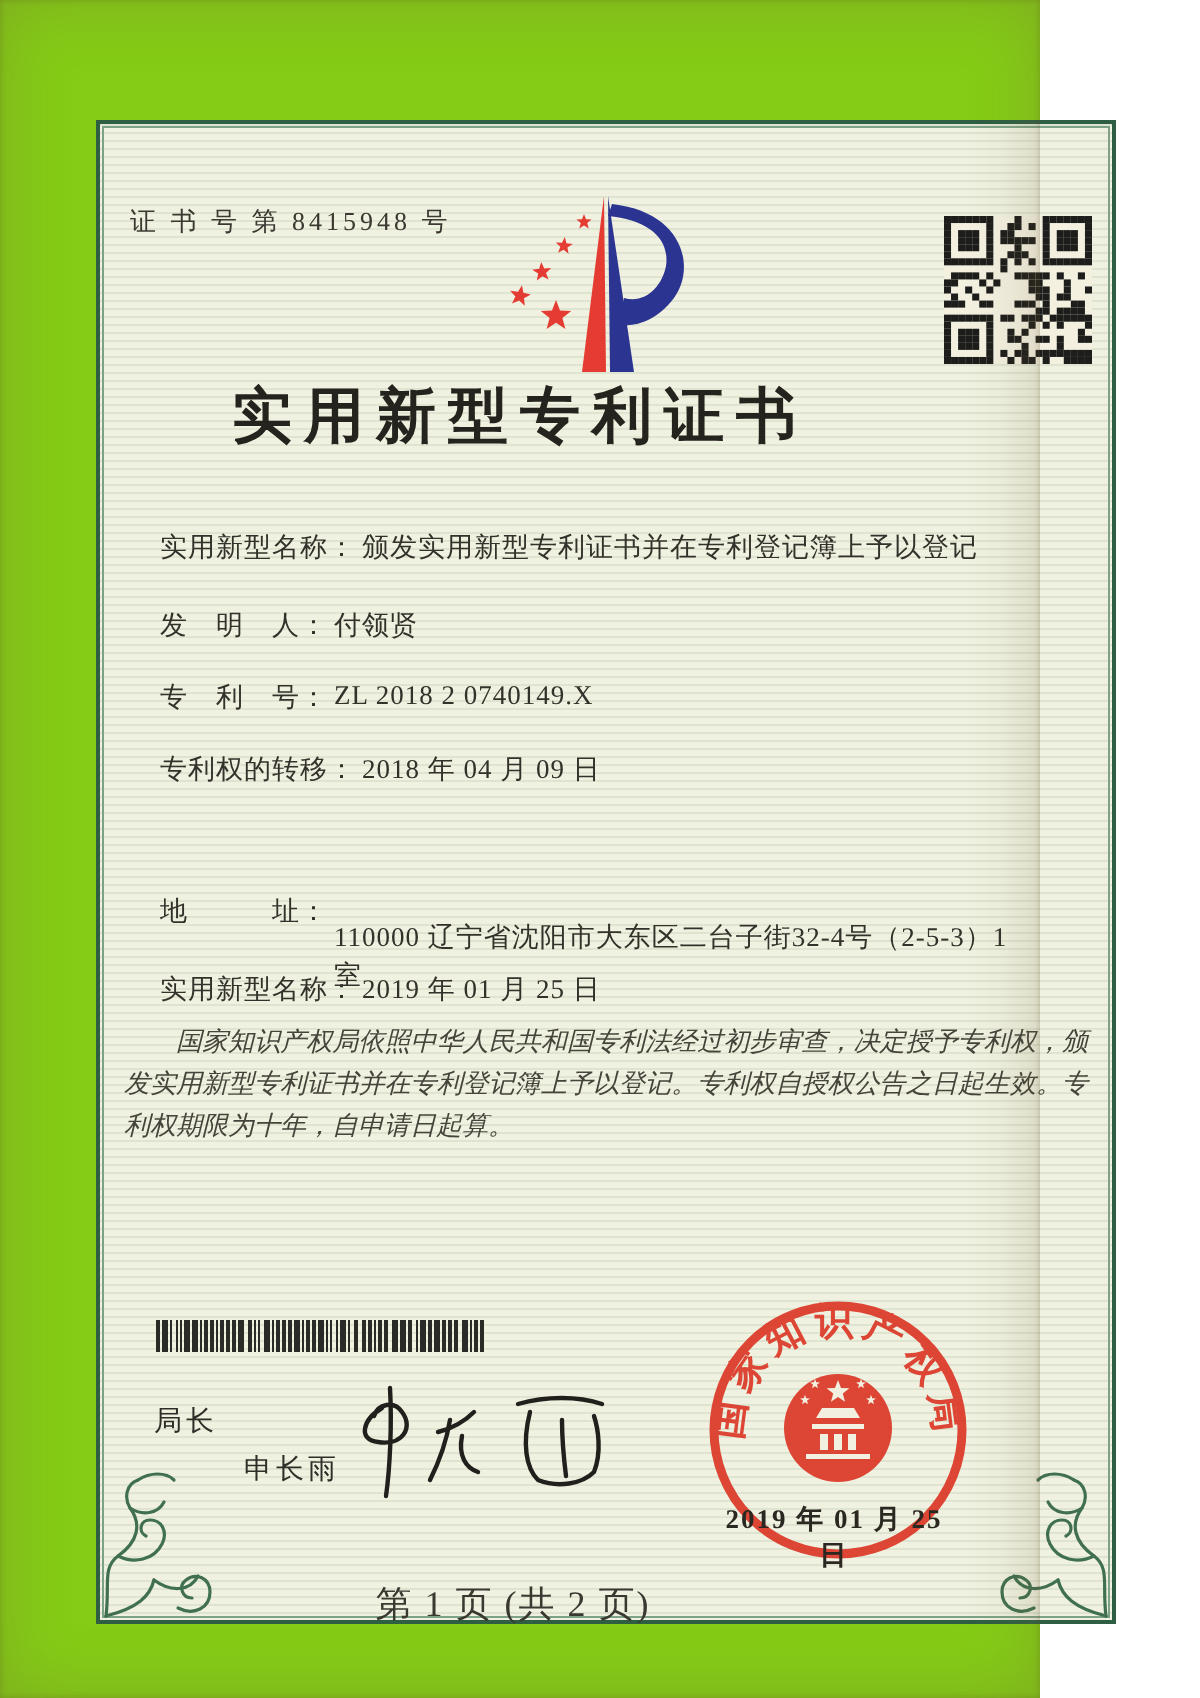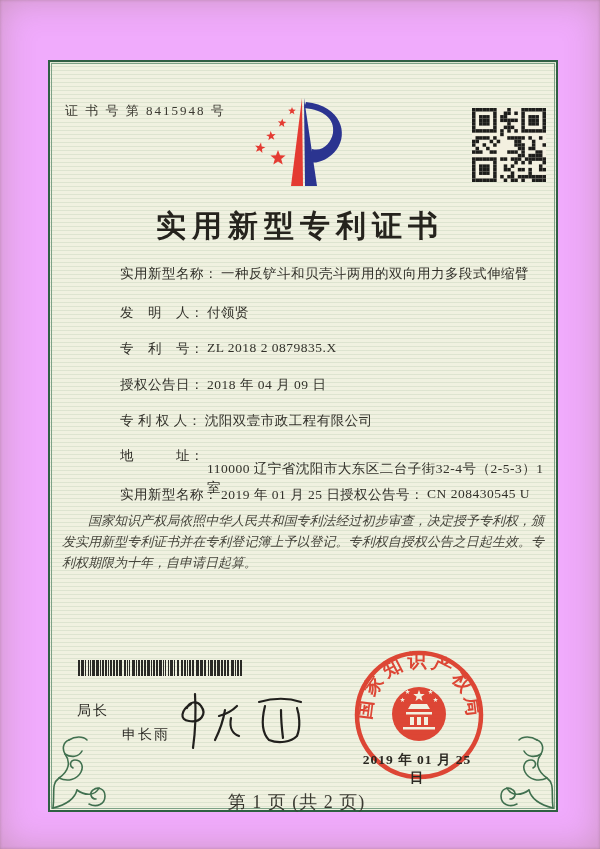--- a/index.html
+++ b/index.html
@@ -1,34 +1,34 @@
 <!DOCTYPE html>
 <html><head>
 <meta charset="utf-8">
 <style>
   html,body{margin:0;padding:0;}
   body{width:600px;height:849px;overflow:hidden;
        font-family:"Liberation Serif","DejaVu Serif",serif;}
-  .page{position:relative;width:600px;height:849px;background:#f0abfc;}
+  .page{position:relative;width:520px;height:849px;background:#84cc16;}
   .page::before{content:'';position:absolute;inset:0;z-index:9;pointer-events:none;
        box-shadow:inset 0 0 34px rgba(120,100,60,.30), inset 0 0 3px rgba(60,50,20,.25);}
   
   .frame{position:absolute;left:48px;top:60px;width:506px;height:748px;
        border:2px solid #2f5f43;background-color:#f0f1e0;
        background-image:repeating-linear-gradient(180deg, rgba(122,160,122,.16) 0 1px, rgba(0,0,0,0) 1px 4px);}
   .frame::before{content:'';position:absolute;inset:1px;border:1px solid #7da287;}
   
   .cert-no{position:absolute;left:65px;top:102px;font-size:13px;letter-spacing:2px;color:#3a3830;}
   .logo{position:absolute;left:240px;top:92px;}
   .qr{position:absolute;left:472px;top:108px;}
-  .title{position:absolute;left:0;right:0;top:206px;margin:0;text-align:center;
+  .title{position:absolute;left:0;right:0;top:188px;margin:0;text-align:center;
        font-size:30px;font-weight:bold;letter-spacing:6px;color:#25231d;}
   
   .row{position:absolute;left:80px;font-size:13.5px;color:#32312a;display:flex;letter-spacing:.5px;}
-  .row .lbl{white-space:pre;flex:none;margin-left:40px;}
+  .row .lbl{white-space:pre;flex:none;}
   .row .val{margin-left:3px;}
   .r1{top:265px}.r2{top:304px}.r3{top:340px}.r4{top:376px}.r5{top:412px}
   .r6{top:447px}.r6 .val{width:345px;line-height:19px;margin-top:12px;}
   .r7a{top:486px}.r7b{top:486px;left:300px}
   
   .paras{position:absolute;left:62px;top:510px;width:482px;font-size:13px;line-height:21px;
        color:#45443b;font-style:italic;}
   .paras p{margin:0;text-indent:2em;text-align:justify;font-style:italic;}
   
   .barcode{position:absolute;left:78px;top:660px;}
@@ -308,49 +308,41 @@
         <rect x="63.43" y="70.48" width="3.52" height="3.52"></rect>
         <rect x="66.95" y="70.48" width="3.52" height="3.52"></rect>
         <rect x="70.48" y="70.48" width="3.52" height="3.52"></rect>
       </g>
   </svg>
 
   <h1 class="title">实用新型专利证书</h1>
 
   <div class="row r1">
     <span class="lbl">实用新型名称：</span>
-    <span class="val">一种反铲斗和贝壳斗两用的双向用力多段式伸缩臂</span>
+    <span class="val">颁发实用新型专利证书并在专利登记簿上予以登记</span>
   </div>
   <div class="row r2">
     <span class="lbl">发　明　人：</span>
     <span class="val">付领贤</span>
   </div>
   <div class="row r3">
     <span class="lbl">专　利　号：</span>
-    <span class="val">ZL 2018 2 0879835.X</span>
+    <span class="val">ZL 2018 2 0740149.X</span>
   </div>
   <div class="row r4">
-    <span class="lbl">授权公告日：</span>
+    <span class="lbl">专利权的转移：</span>
     <span class="val">2018 年 04 月 09 日</span>
-  </div>
-  <div class="row r5">
-    <span class="lbl">专 利 权 人：</span>
-    <span class="val">沈阳双壹市政工程有限公司</span>
   </div>
   <div class="row r6">
     <span class="lbl">地　　　址：</span>
     <span class="val">110000 辽宁省沈阳市大东区二台子街32-4号（2-5-3）1室</span>
   </div>
   <div class="row r7a">
     <span class="lbl">实用新型名称：</span>
     <span class="val">2019 年 01 月 25 日</span>
-  </div>
-  <div class="row r7b">
-    <span class="lbl">授权公告号：</span>
-    <span class="val">CN 208430545 U</span>
   </div>
 
   <div class="paras">
     <p>国家知识产权局依照中华人民共和国专利法经过初步审查，决定授予专利权，颁发实用新型专利证书并在专利登记簿上予以登记。专利权自授权公告之日起生效。专利权期限为十年，自申请日起算。</p>
   </div>
 
   <svg class="barcode" width="167" height="16" viewBox="0 0 167 16">
     <g id="bar-g" fill="#2a2a26">
         <rect x="0" y="0" width="2" height="16"></rect>
         <rect x="3" y="0" width="3" height="16"></rect>

